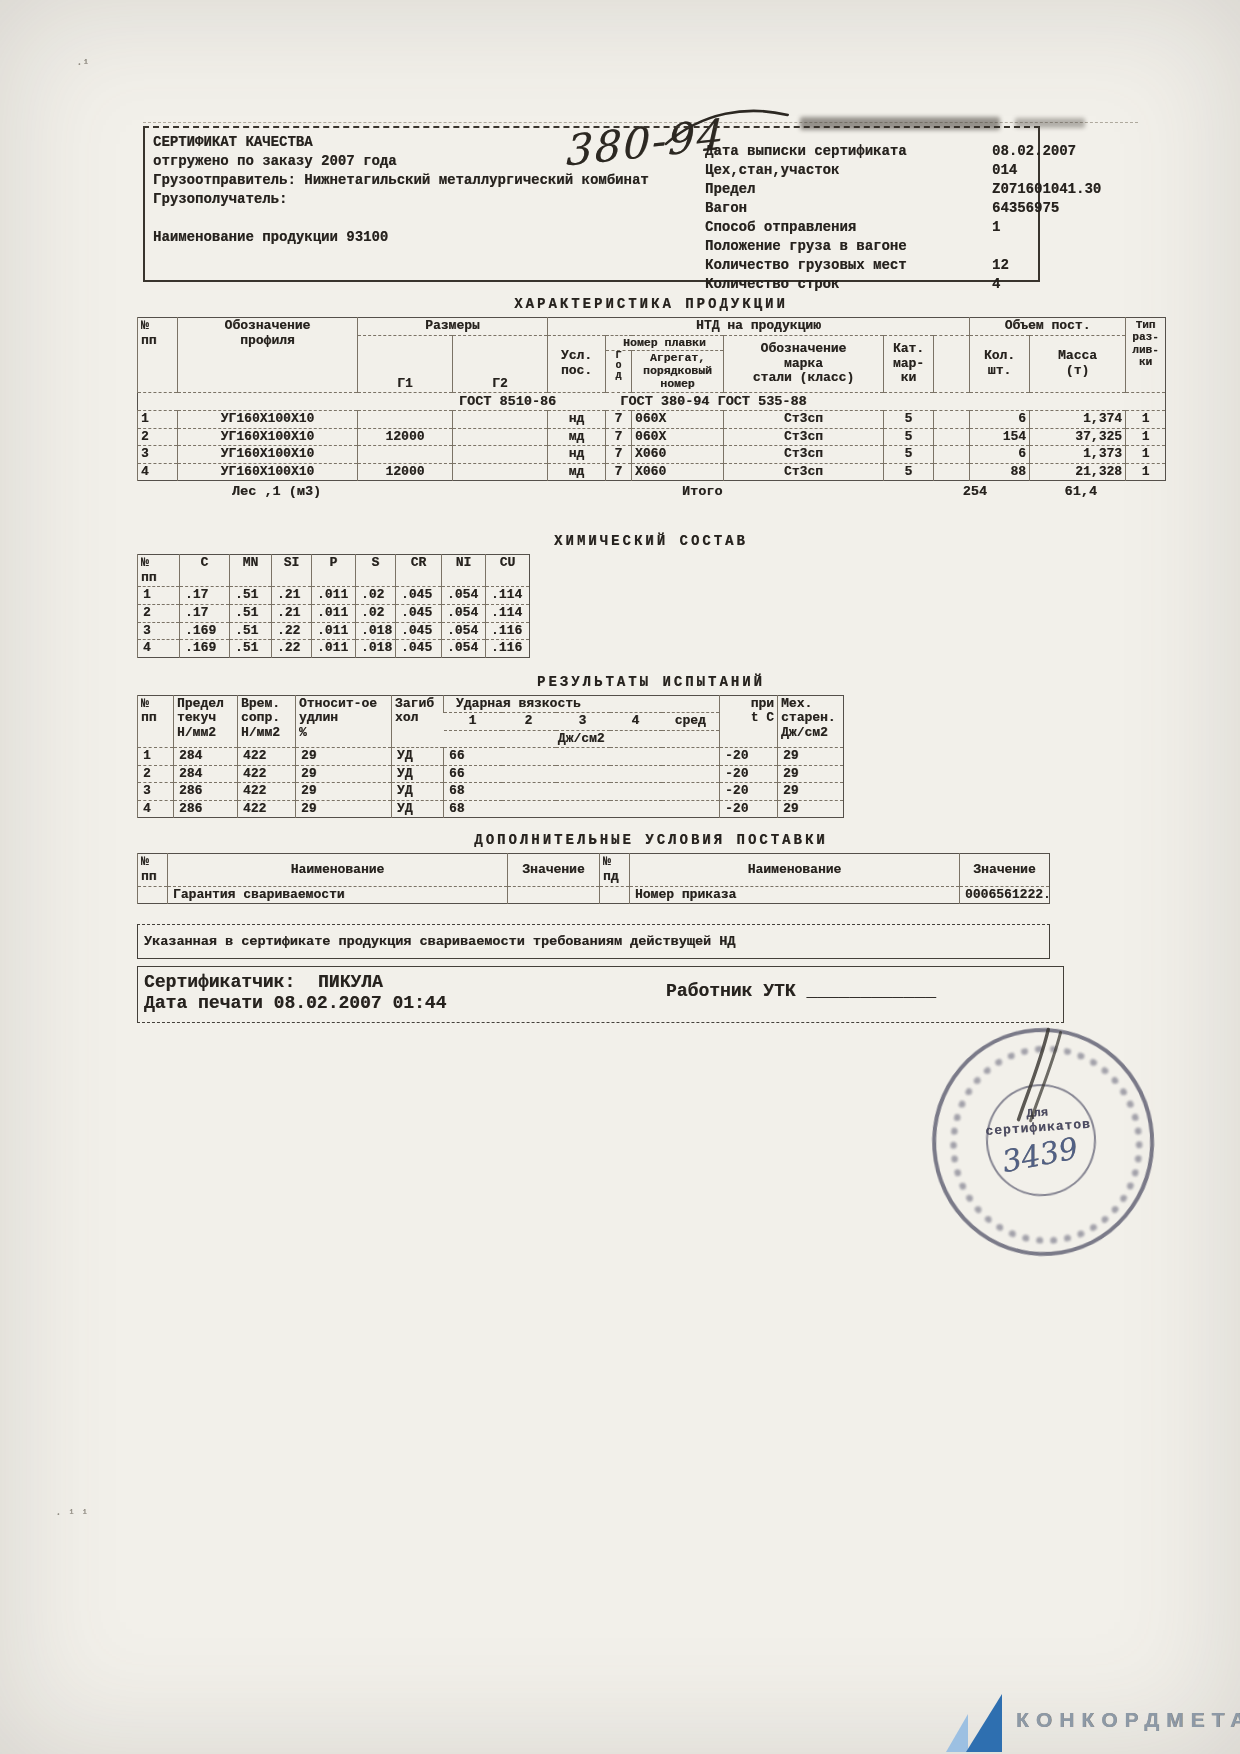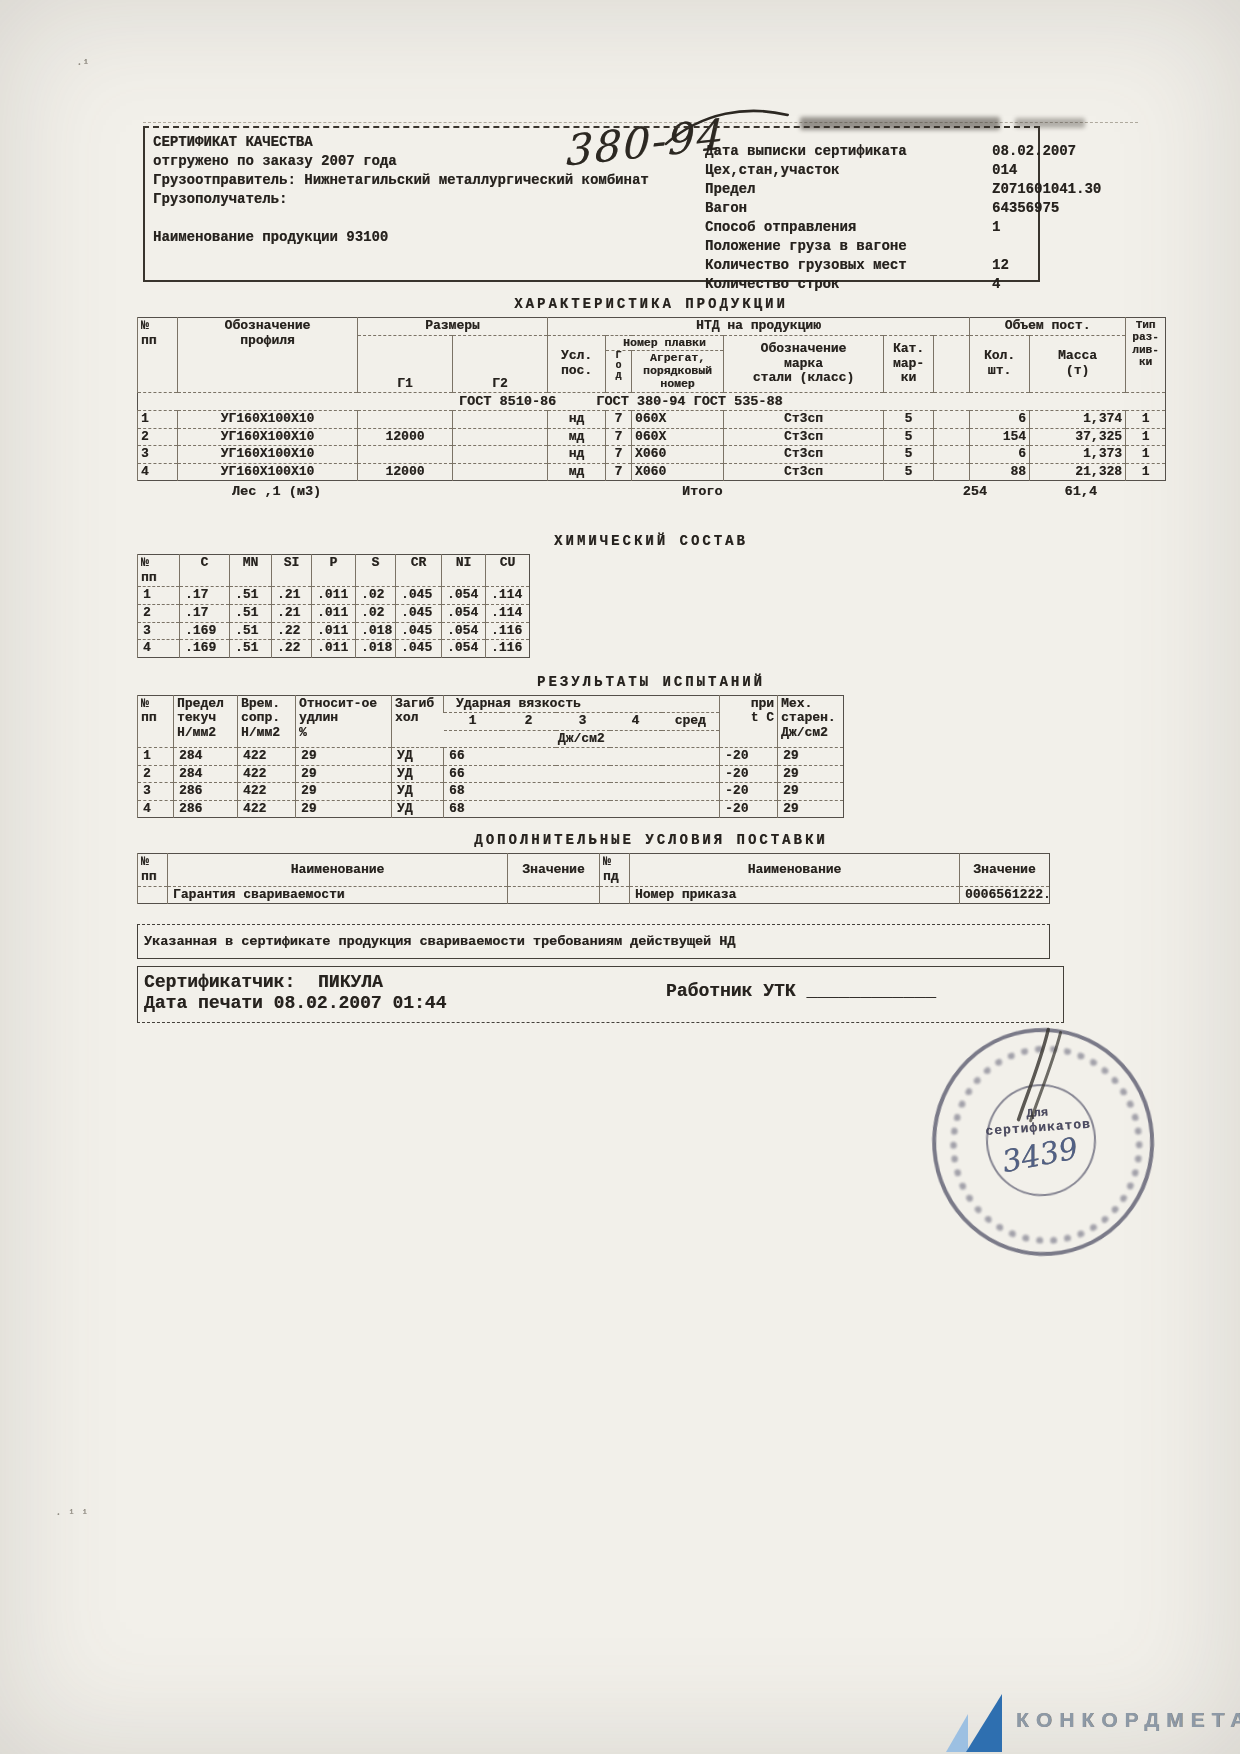--- a/index.html
+++ b/index.html
@@ -220,21 +220,21 @@
 д</th>
           <th class="agr">Агрегат,
 порядковый
 номер</th>
         </tr>
       </thead>
       <tbody>
         <tr class="gost">
           <td colspan="13">
             <span class="gleft" style="display:inline-block;margin-left:318px;">ГОСТ 8510-86</span>
-            <span class="gright" style="display:inline-block;margin-left:32px;">ГОСТ 380-94 ГОСТ 535-88</span>
+            <span class="gright" style="display:inline-block;margin-left:56px;">ГОСТ 380-94 ГОСТ 535-88</span>
           </td>
         </tr>
         <tr class="dr">
           <td>1</td>
           <td>УГ160X100X10</td>
           <td></td>
           <td></td>
           <td>нд</td>
           <td>7</td>
           <td>060X</td>

